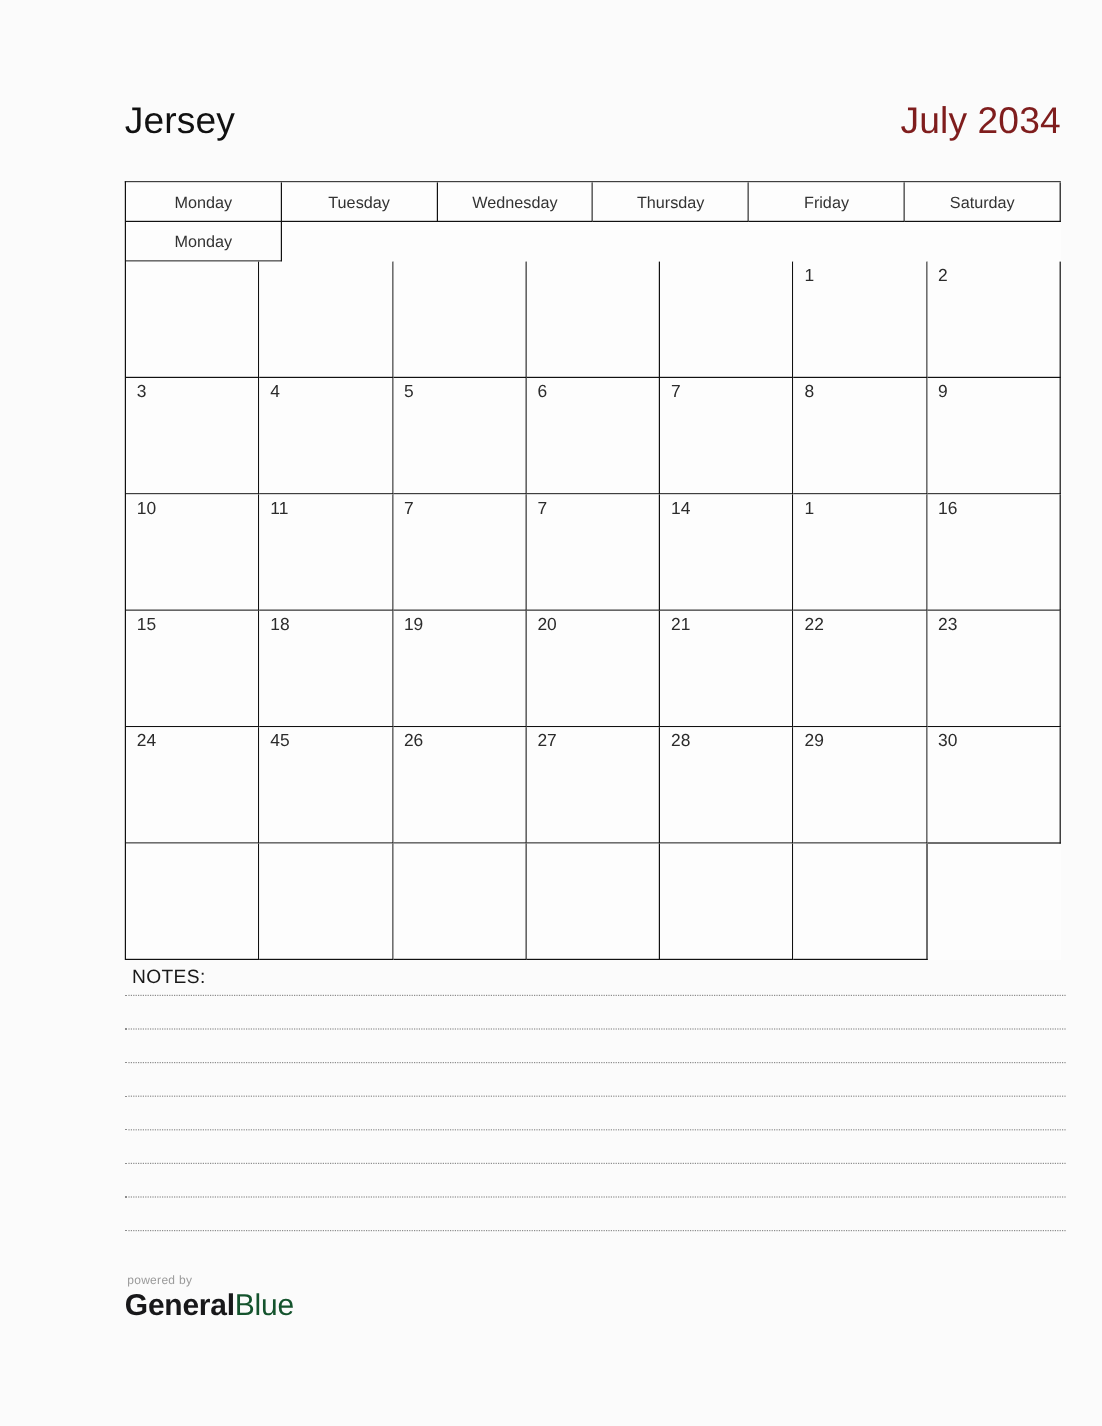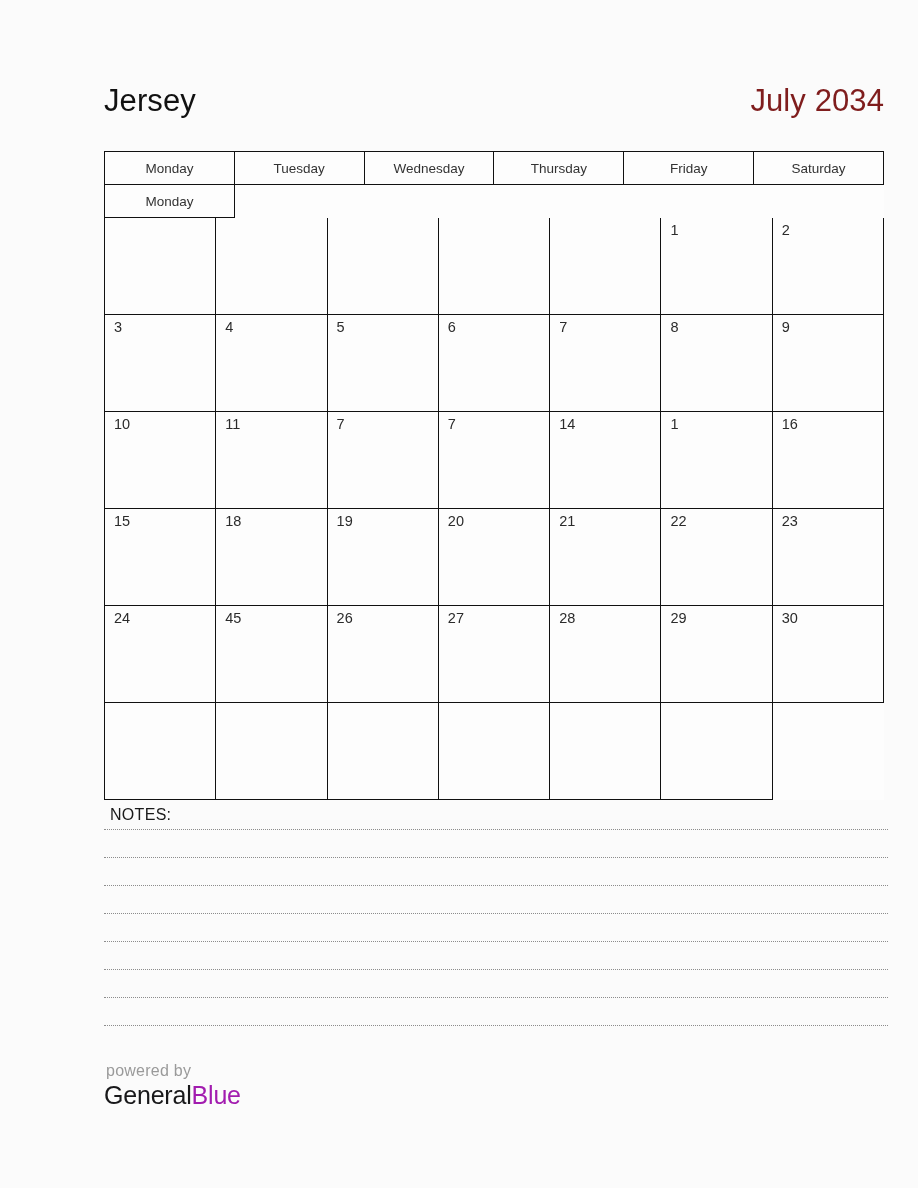--- a/index.html
+++ b/index.html
@@ -120,34 +120,34 @@
   .note-line:first-of-type { height: 28px; }
 
   
   .footer {
     position: absolute;
     left: 68px;
     top: 1062px;
     width: 300px;
   }
   .powered-by {
-    font-size: 16px;
+    font-size: 10px;
     color: #9a9a9a;
     letter-spacing: 0.25px;
     line-height: 1.1;
     margin: 0 0 2px 2px;
   }
   .brand {
     font-size: 25px;
     line-height: 1.1;
     letter-spacing: -0.2px;
     white-space: nowrap;
   }
-  .brand-general { color: #18181a; }
-  .brand-blue { color: #a21caf; }
+  .brand-general { color: #18181a; font-weight: bold; }
+  .brand-blue { color: #14532d; }
 </style>
 </head>
 <body>
 
 <div class="page">
 
   <div class="header">
     <div class="cal-title">Jersey</div>
     <div class="cal-period">July 2034</div>
   </div>

